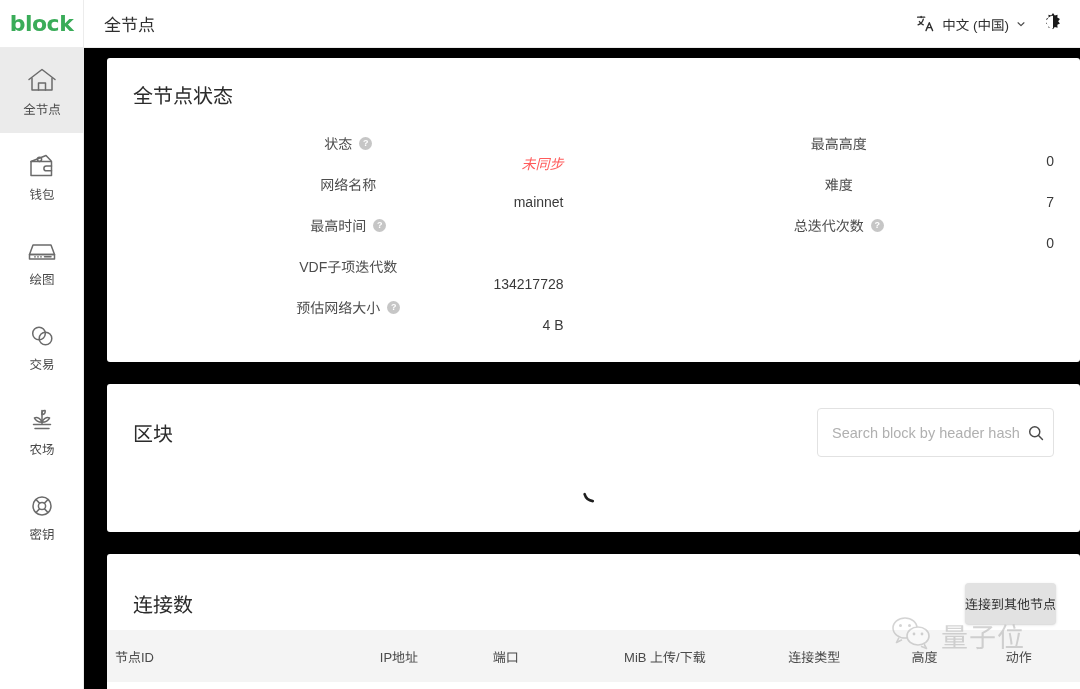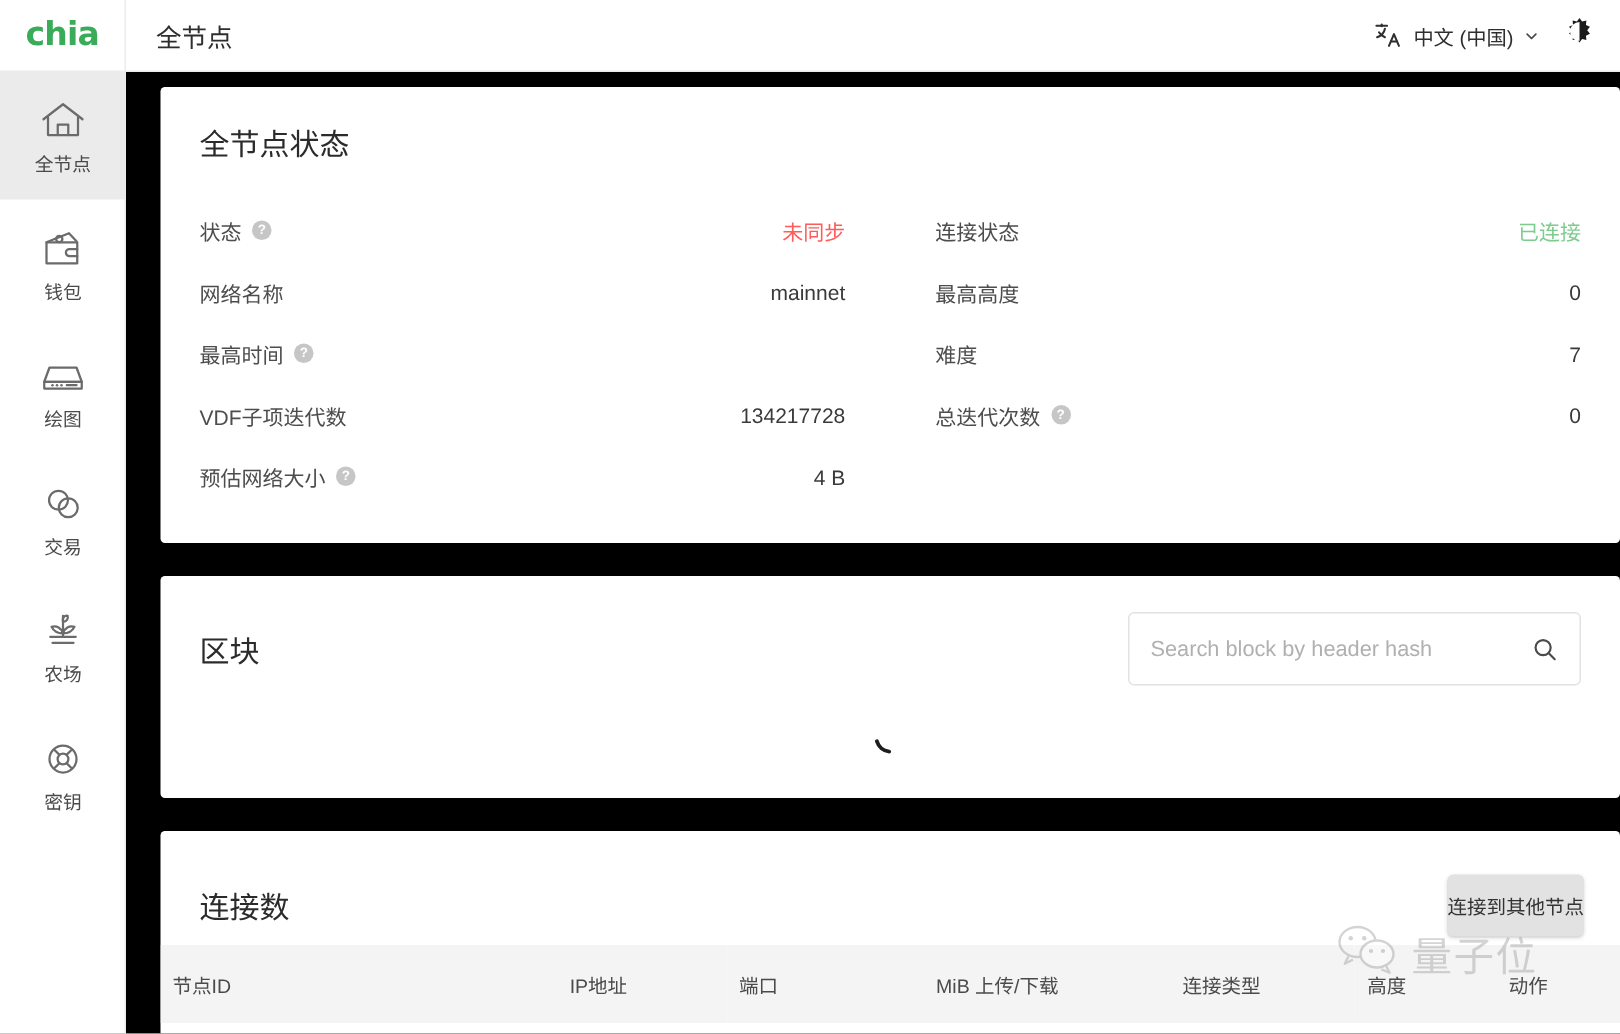--- a/index.html
+++ b/index.html
@@ -96,31 +96,31 @@
     display: grid;
     grid-template-columns: 1fr 1fr;
     column-gap: 0px;
     row-gap: 0px;
   }
   .status-col { display: flex; flex-direction: column; }
   .status-col.left { padding-right: 30px; }
   .status-col.right { padding-left: 30px; }
   .status-row {
     height: 41px;
-    display: flex; align-items: center;
+    display: flex; align-items: center; flex-direction: column;
   }
   .status-label {
     font-size: 14px; color: #4d4d4d;
     display: flex; align-items: center; gap: 7px;
   }
   .status-value {
     margin-left: auto;
     font-size: 14px; color: #3a3a3a;
   }
-  .status-value.danger { color: #ff5b5b; }
+  .status-value.danger { color: #ff5b5b; font-style: italic; }
   .status-value.success { color: #7ecb90; }
   .help-icon {
     width: 13px; height: 13px; border-radius: 50%;
     background: #c6c6c6; color: #ffffff;
     font-size: 9px; line-height: 13px; text-align: center;
     display: inline-block; font-weight: 700;
     cursor: pointer;
   }
 
   
@@ -128,21 +128,21 @@
     margin-top: 22px; height: 148px;
     position: relative; padding: 0;
   }
   .blocks-head {
     display: flex; align-items: center;
     padding: 24px 26px 0 26px;
     justify-content: flex-end;
   }
   .search-box {
     margin-left: auto;
-    width: 302px; height: 49px;
+    width: 237px; height: 49px;
     border: 1px solid #e2e2e2; border-radius: 4px;
     display: flex; align-items: center;
     padding: 12px 14px; gap: 8px;
     background: #fff;
   }
   .search-box input {
     border: 0; outline: 0; flex: 1;
     font-size: 14.5px; color: #3a3a3a;
     font-family: "Liberation Sans", sans-serif;
     background: transparent;
@@ -205,21 +205,21 @@
     font-family: "DejaVu Sans", sans-serif;
   }
 </style>
 </head>
 <body>
 
 <div class="app">
 
   <div class="topbar">
     <div class="logo-cell">
-      <span class="logo-text">chia</span>
+      <span class="logo-text">block</span>
     </div>
     <div class="topbar-title">全节点</div>
 
     <div class="topbar-right">
       <div class="lang-group">
         <span>
           <svg class="translate-icon" width="19" height="19" viewBox="0 0 24 24" fill="none" stroke="#2e2e2e" stroke-width="1.7" stroke-linecap="round" stroke-linejoin="round">
             <path d="M2 4h9"></path>
               <path d="M6.5 3v1.5"></path>
             <path d="M9.2 6.5c-.6 3.2-3.3 6-6.6 7.2"></path>
@@ -364,26 +364,20 @@
             <span class="status-label">
               <span>预估网络大小</span>
               <span class="help-icon">?</span>
             </span>
             <span class="status-value">4 B</span>
           </div>
         </div>
 
         <div class="status-col right">
 
-          <div class="status-row">
-            <span class="status-label">
-              <span>连接状态</span>
-            </span>
-            <span class="status-value success">已连接</span>
-          </div>
 
           <div class="status-row">
             <span class="status-label">
               <span>最高高度</span>
             </span>
             <span class="status-value">0</span>
           </div>
 
           <div class="status-row">
             <span class="status-label">

